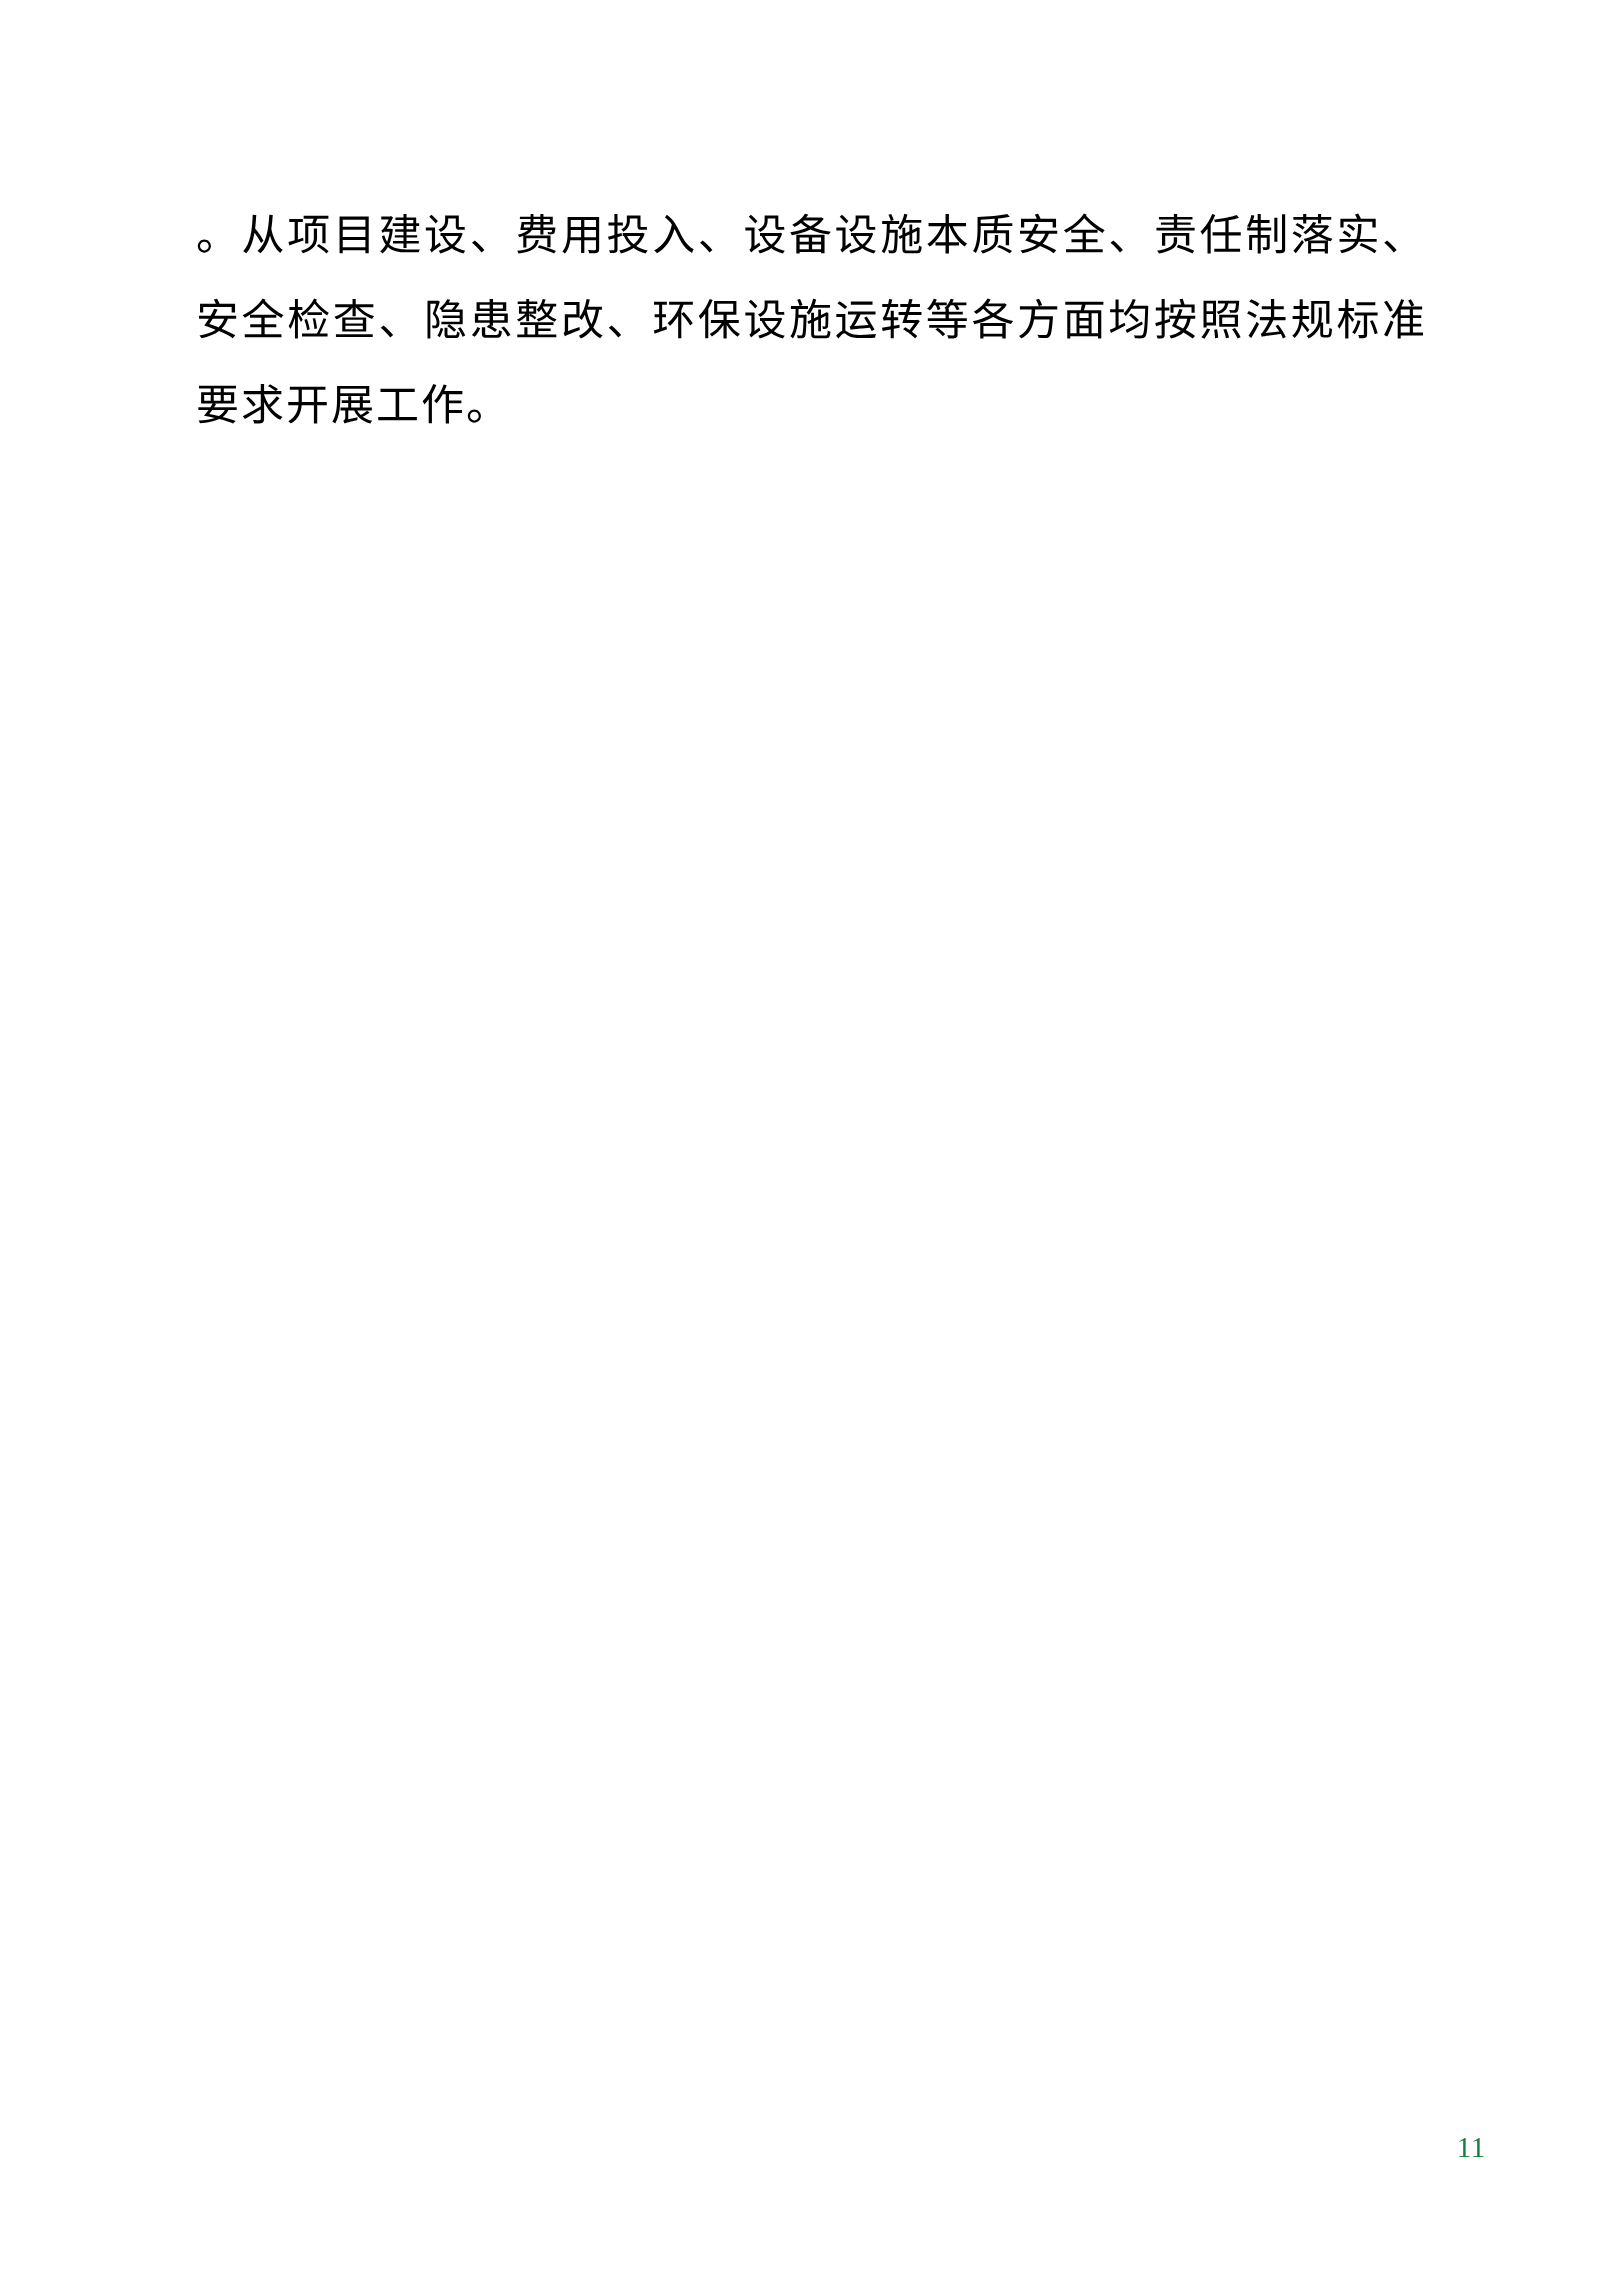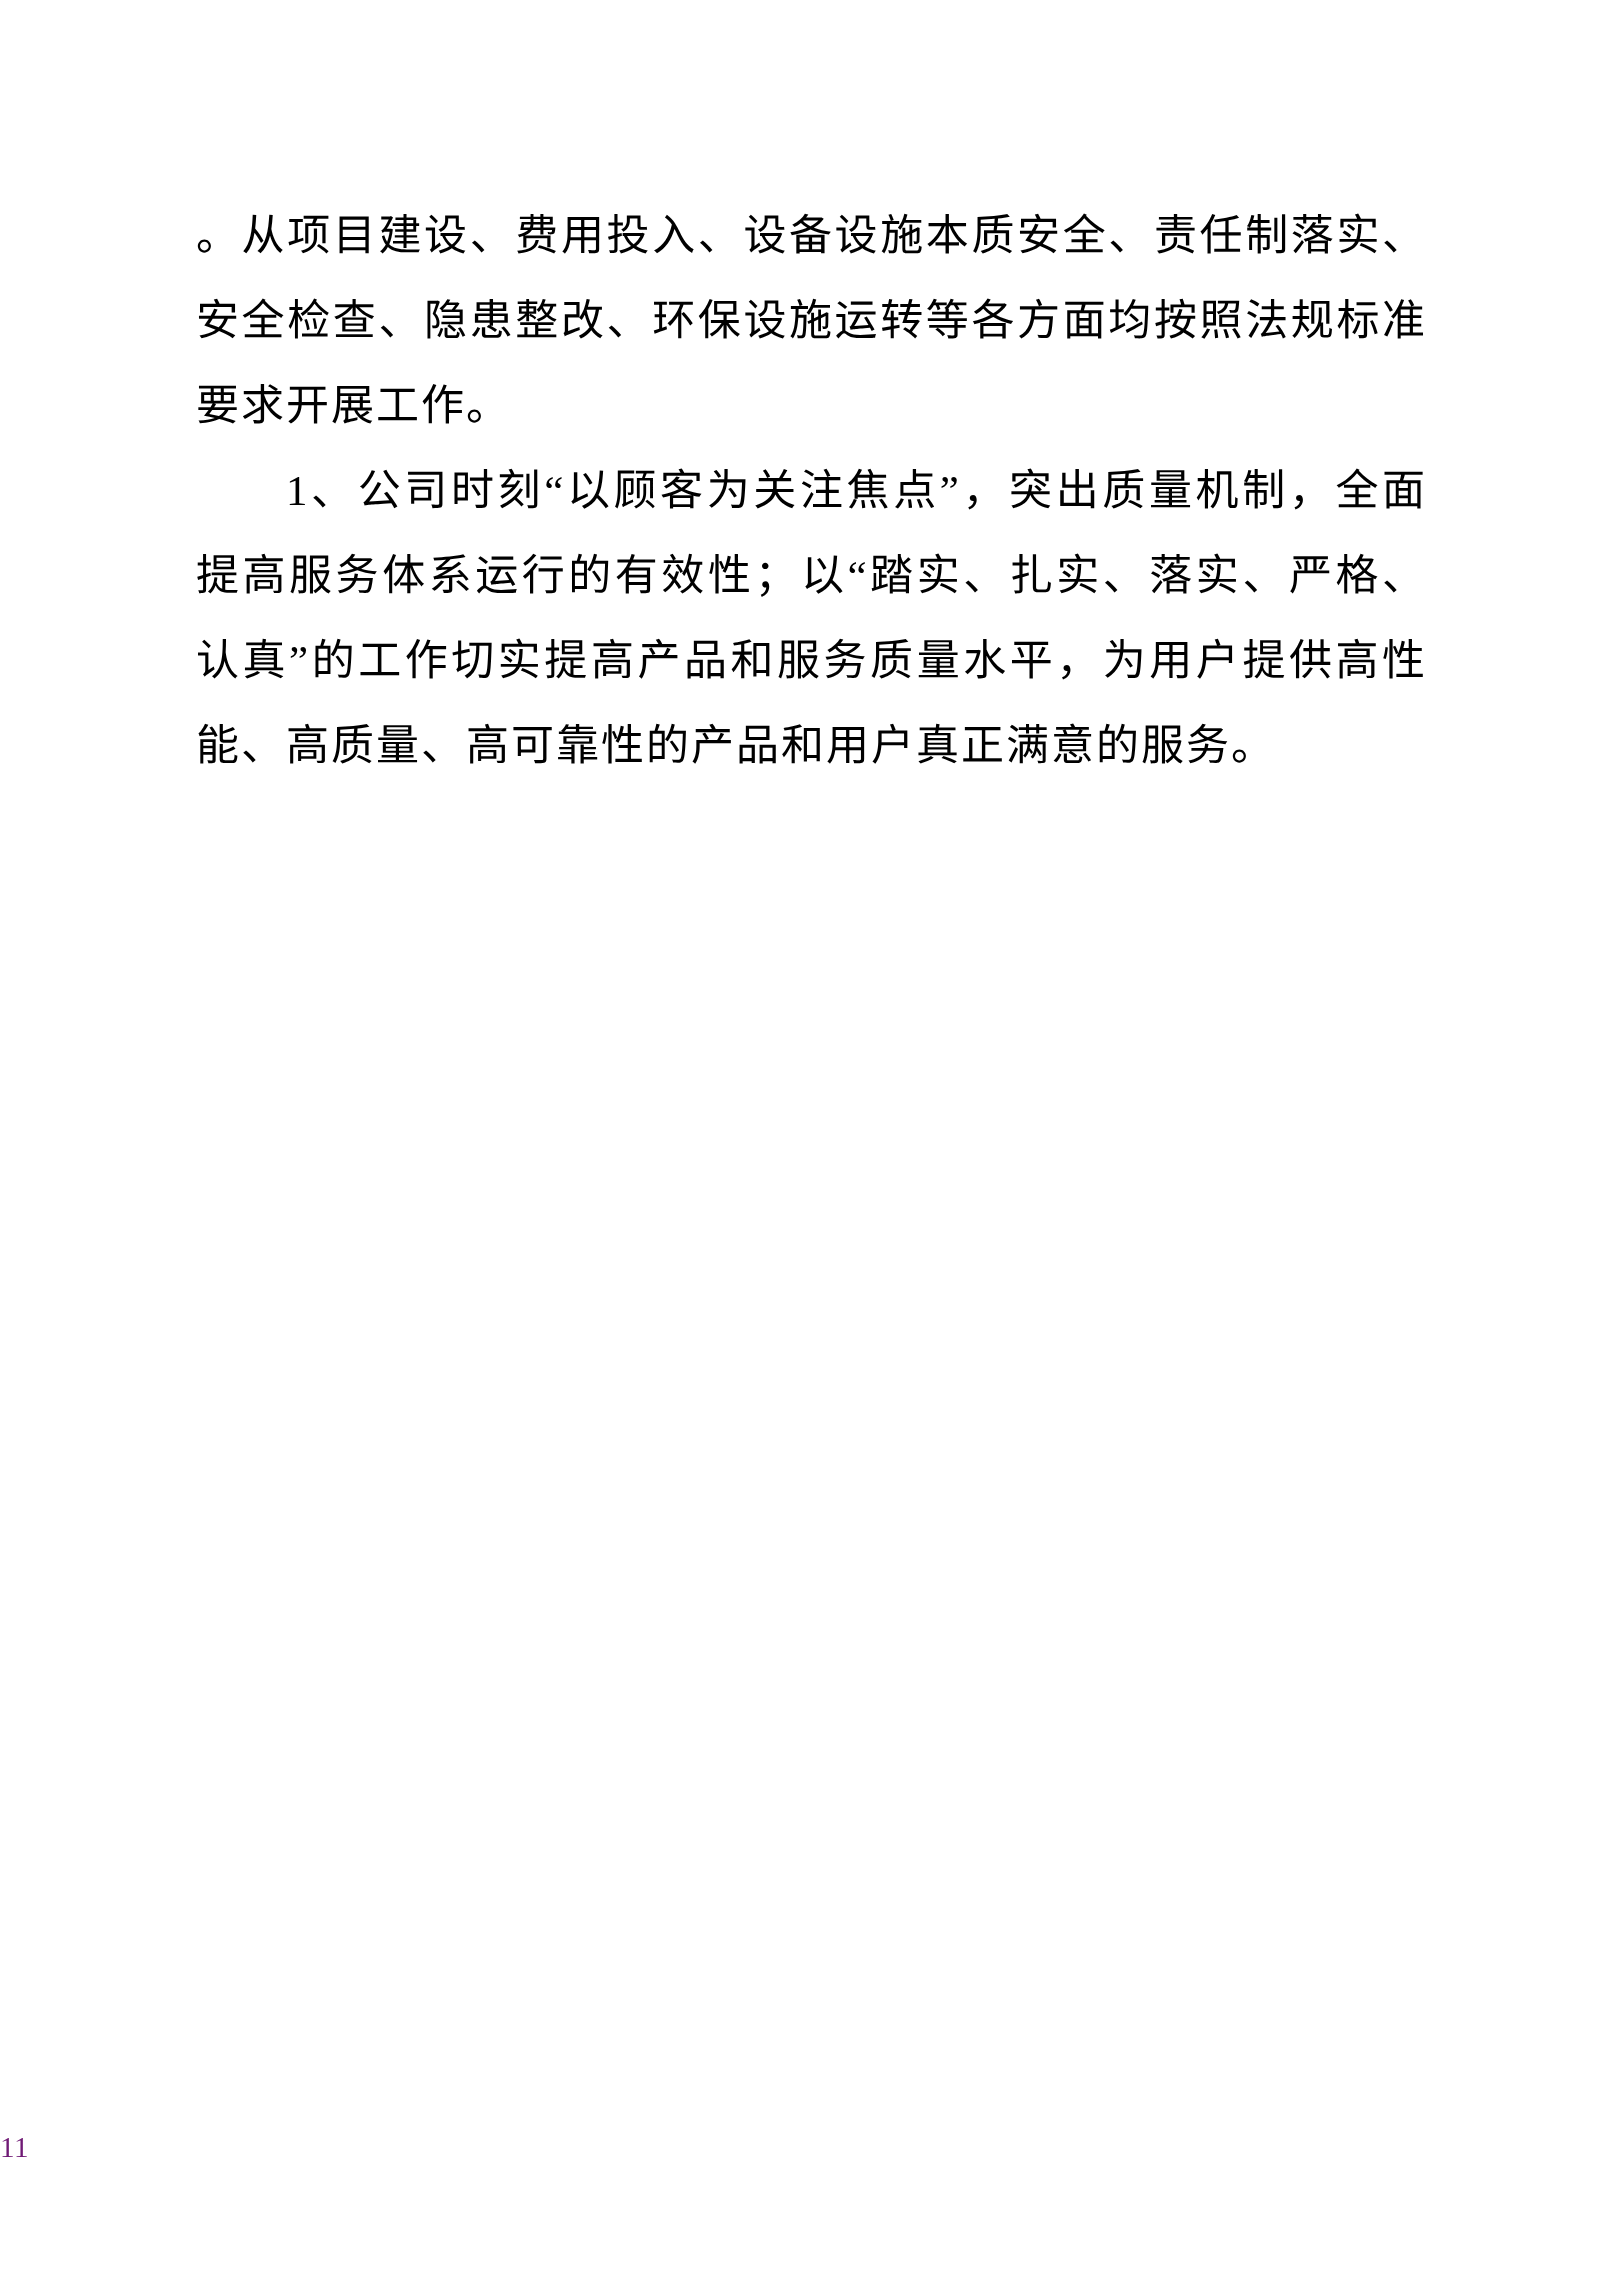--- a/index.html
+++ b/index.html
@@ -47,31 +47,30 @@
     text-indent: 90px;
   }
   .no-indent {
     text-indent: 0;
   }
   .page-footer {
     position: absolute;
     left: 0;
     top: 2098px;
     width: 1486px;
-    text-align: left;
+    text-align: right;
     font-size: 29px;
     line-height: 34px;
     letter-spacing: 0.7px;
     font-family: "Liberation Serif", "DejaVu Serif", serif;
-    color: #701a75;
+    color: #15803d;
   }
 </style>
 </head>
 <body>
 
 <div class="page">
   <div class="content">
     <p class="body-par no-indent">。从项目建设、费用投入、设备设施本质安全、责任制落实、安全检查、隐患整改、环保设施运转等各方面均按照法规标准要求开展工作。</p>
-    <p class="body-par indent-2">1、公司时刻“以顾客为关注焦点”，突出质量机制，全面提高服务体系运行的有效性；以“踏实、扎实、落实、严格、认真”的工作切实提高产品和服务质量水平，为用户提供高性能、高质量、高可靠性的产品和用户真正满意的服务。</p>
   </div>
   <div class="page-footer">11</div>
 </div>
 
 
 </body></html>

